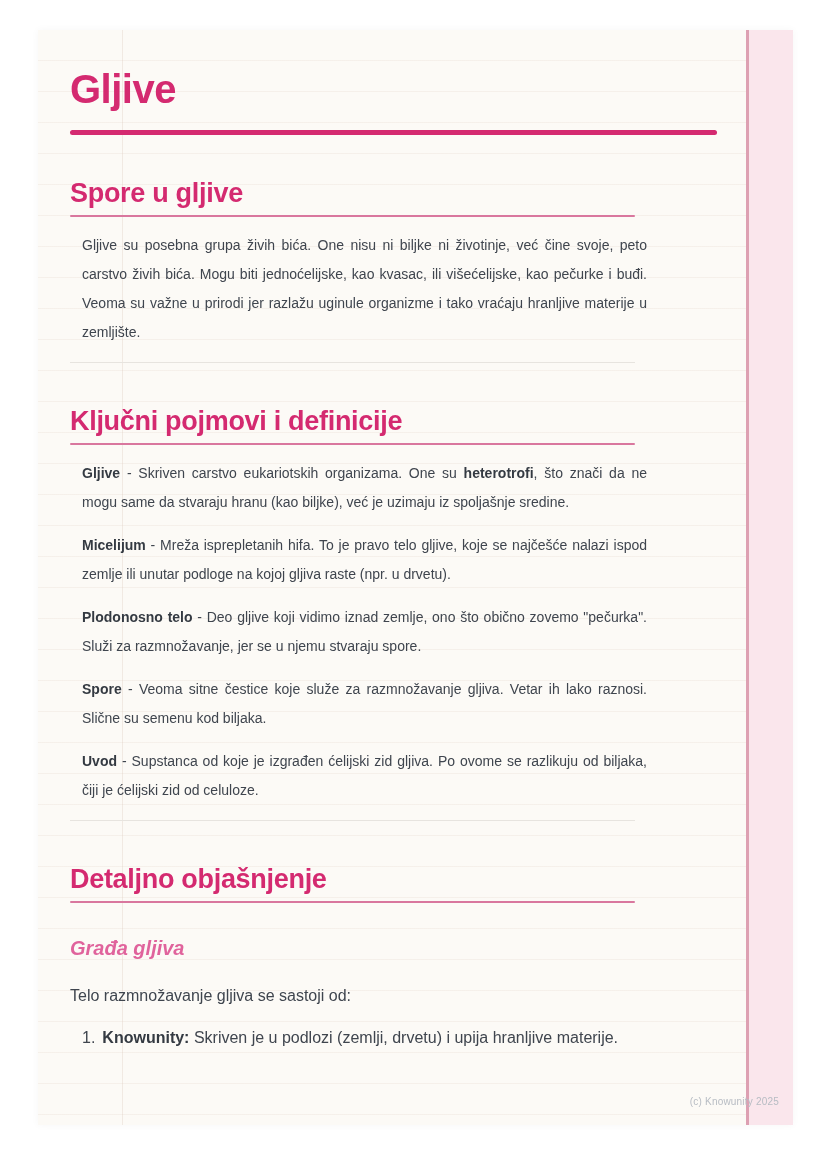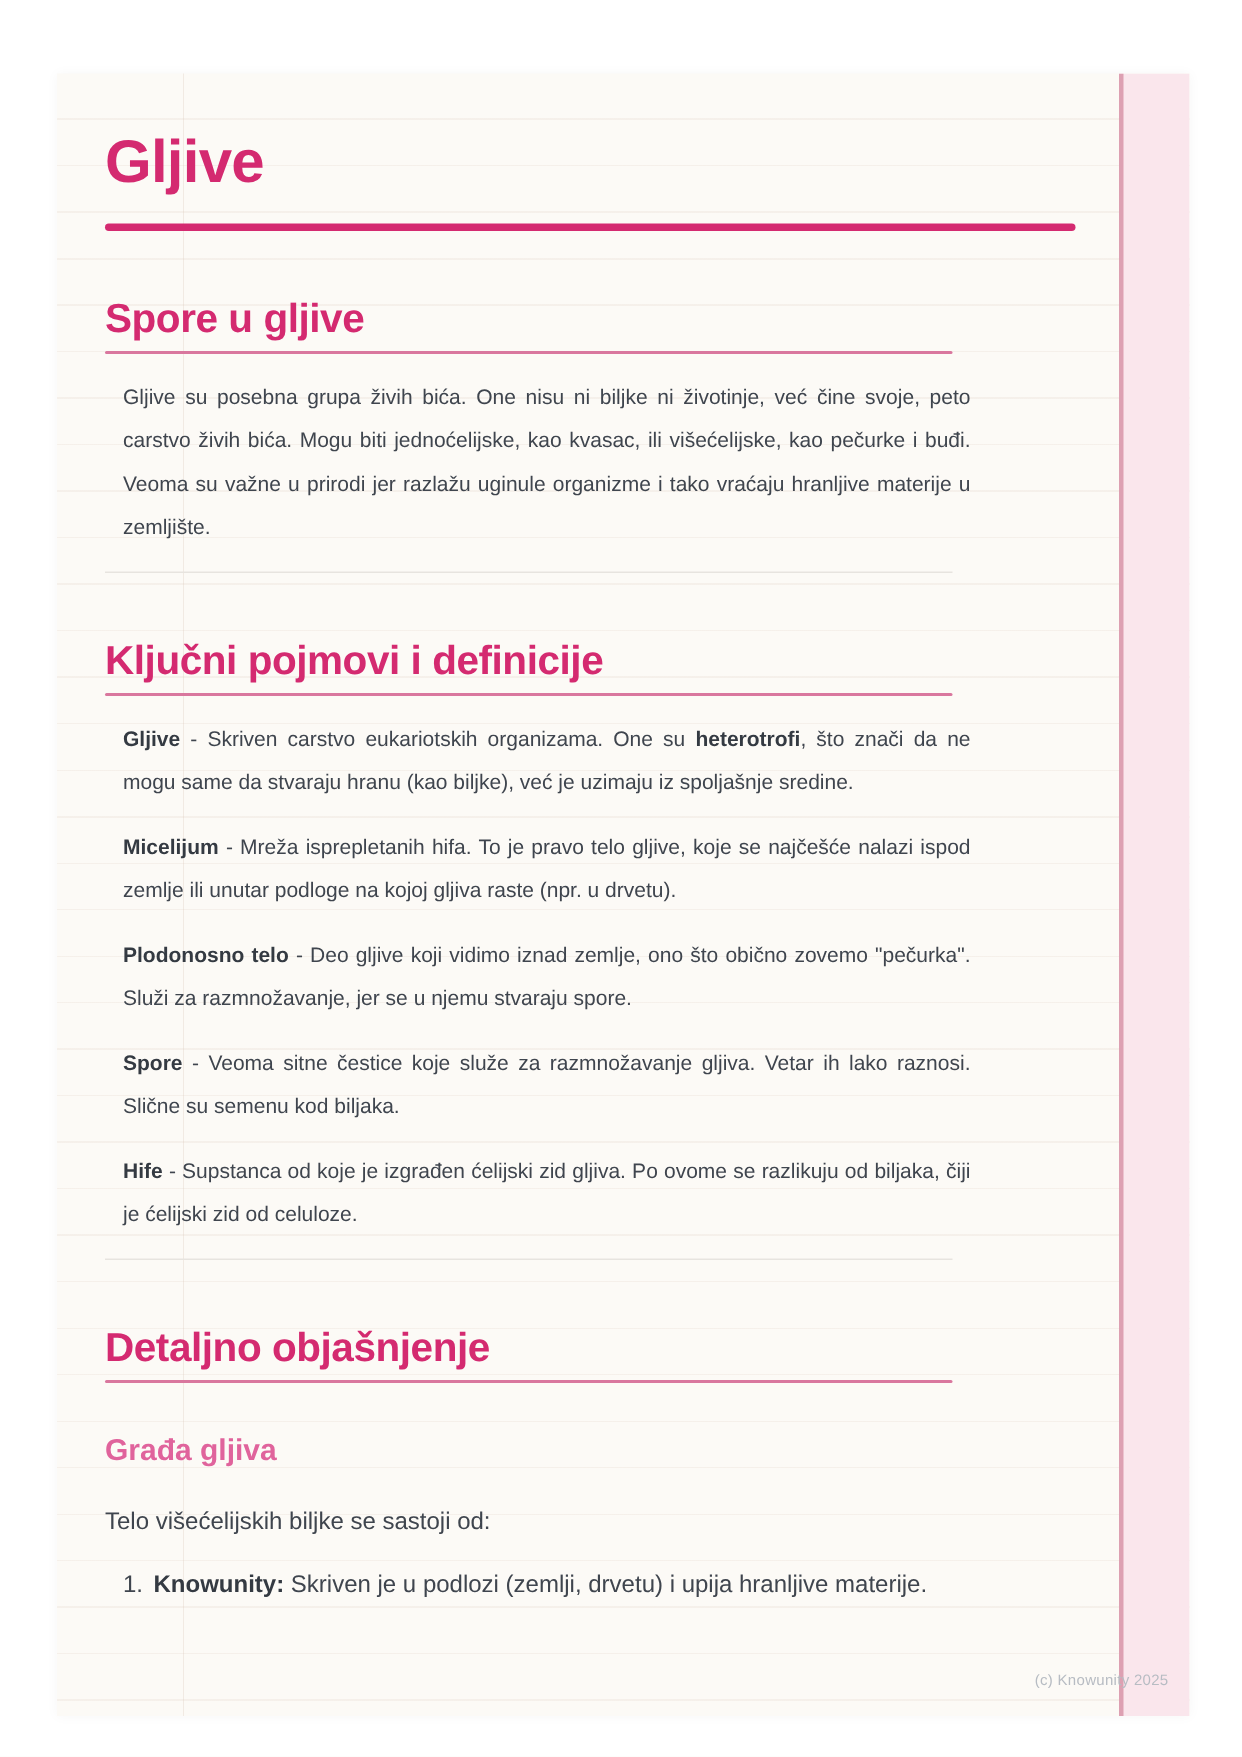--- a/index.html
+++ b/index.html
@@ -18,21 +18,21 @@
   body{
     width:828px;height:1171px;
     background:#ffffff;
     font-family:"Liberation Sans","DejaVu Sans",sans-serif;
     color:var(--text);
     position:relative;
     overflow:hidden;
   }
   .page{
     position:absolute;
-    left:38px;top:49px;
+    left:38px;top:30px;
     width:755px;height:1095px;
     background-color:var(--paper);
     background-image:
       linear-gradient(90deg, transparent 84px, rgba(216,196,182,0.30) 84px, rgba(216,196,182,0.30) 85px, transparent 85px),
       repeating-linear-gradient(180deg, transparent 0px, transparent 30px, rgba(222,205,193,0.22) 30px, rgba(222,205,193,0.22) 31px);
     box-shadow:0 0 8px rgba(0,0,0,0.04);
     overflow:hidden;
   }
   .strip{
     position:absolute;
@@ -74,20 +74,21 @@
     width:565px;height:2px;
     background:var(--rule-underline);
     border-radius:1px;
   }
   h3.sub-heading{
     margin:32px 0 0 0;
     font-size:20px;
     line-height:26px;
     font-weight:700;
     color:var(--accent-light);
+    font-style:italic;
   }
   p.body-text{
     margin:14px 0 0 12px;
     width:565px;
     font-size:14px;
     line-height:29px;
     text-align:justify;
   }
   p.body-text.first{margin-top:14px;}
   p.lead-text{
@@ -142,28 +143,28 @@
     <p class="body-text first">Gljive su posebna grupa živih bića. One nisu ni biljke ni životinje, već čine svoje, peto carstvo živih bića. Mogu biti jednoćelijske, kao kvasac, ili višećelijske, kao pečurke i buđi. Veoma su važne u prirodi jer razlažu uginule organizme i tako vraćaju hranljive materije u zemljište.</p>
 
     <div class="divider pre-section"></div>
 
     <h2 class="section-heading">Ključni pojmovi i definicije</h2>
     <div class="h2-underline"></div>
     <p class="body-text first"><strong>Gljive</strong><span> - Skriven carstvo eukariotskih organizama. One su </span><strong>heterotrofi</strong><span>, što znači da ne mogu same da stvaraju hranu (kao biljke), već je uzimaju iz spoljašnje sredine.</span></p>
     <p class="body-text"><strong>Micelijum</strong><span> - Mreža isprepletanih hifa. To je pravo telo gljive, koje se najčešće nalazi ispod zemlje ili unutar podloge na kojoj gljiva raste (npr. u drvetu).</span></p>
     <p class="body-text"><strong>Plodonosno telo</strong><span> - Deo gljive koji vidimo iznad zemlje, ono što obično zovemo "pečurka". Služi za razmnožavanje, jer se u njemu stvaraju spore.</span></p>
     <p class="body-text"><strong>Spore</strong><span> - Veoma sitne čestice koje služe za razmnožavanje gljiva. Vetar ih lako raznosi. Slične su semenu kod biljaka.</span></p>
-    <p class="body-text"><strong>Hife</strong><span> - Supstanca od koje je izgrađen ćelijski zid gljiva. Po ovome se razlikuju od biljaka, čiji je ćelijski zid od celuloze.</span></p>
+    <p class="body-text"><strong>Uvod</strong><span> - Supstanca od koje je izgrađen ćelijski zid gljiva. Po ovome se razlikuju od biljaka, čiji je ćelijski zid od celuloze.</span></p>
 
     <div class="divider pre-section"></div>
 
     <h2 class="section-heading">Detaljno objašnjenje</h2>
     <div class="h2-underline"></div>
     <h3 class="sub-heading">Građa gljiva</h3>
-    <p class="lead-text">Telo višećelijskih biljke se sastoji od:</p>
+    <p class="lead-text">Telo razmnožavanje gljiva se sastoji od:</p>
 
     <div class="num-list">
       <div class="num-list-item">
         <span class="num-marker">1.</span>
         <span class="num-text"><strong>Knowunity:</strong><span> Skriven je u podlozi (zemlji, drvetu) i upija hranljive materije.</span></span>
       </div>
     </div>
   </div>
 
   <div class="watermark">(c) Knowunity 2025</div>

